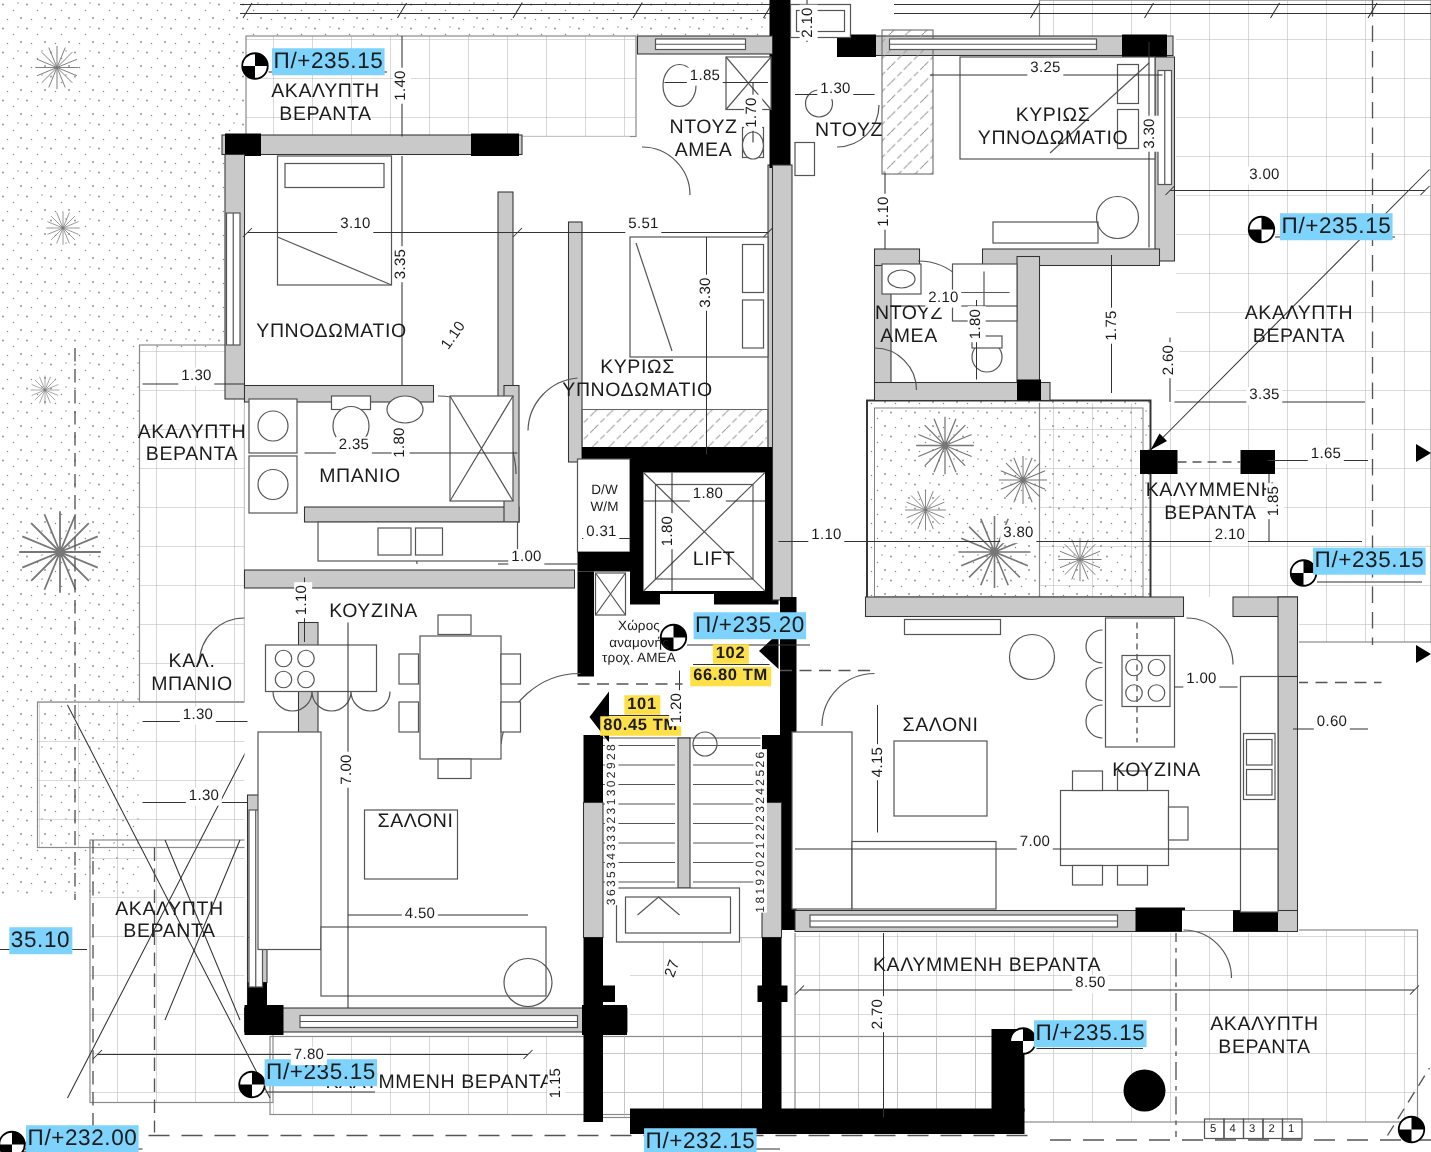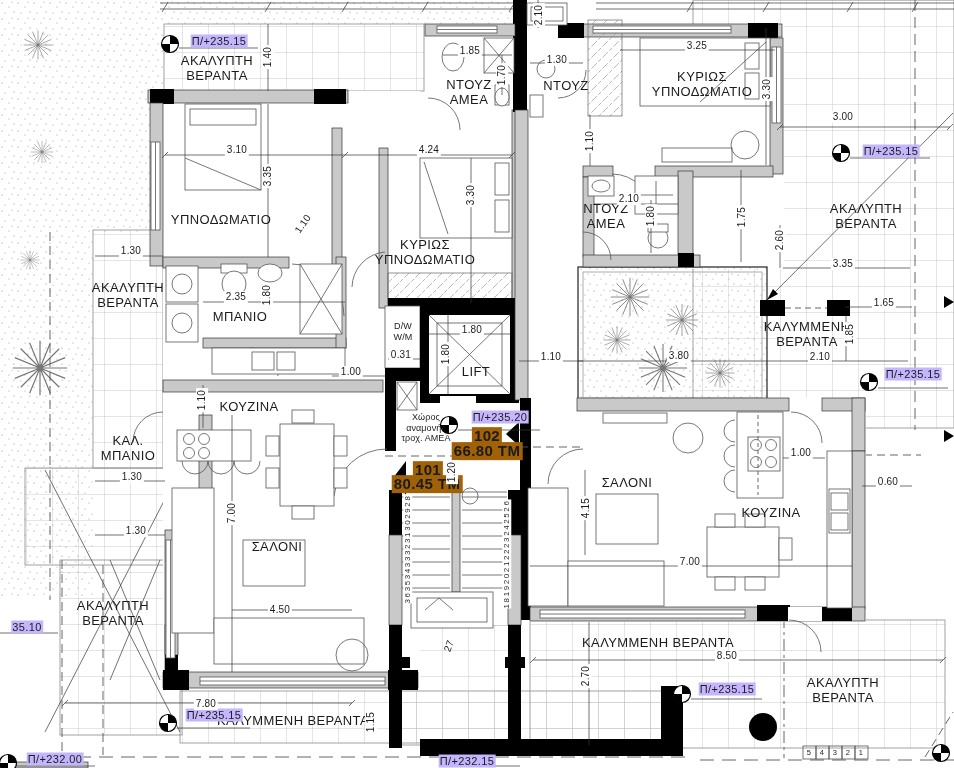--- a/index.html
+++ b/index.html
@@ -4,22 +4,22 @@
 <style>
   html,body{margin:0;padding:0;background:#fff}
   #plan{position:relative;width:954px;height:768px;background:#fff;overflow:hidden;
         font-family:"Liberation Sans",sans-serif}
   #plan svg{position:absolute;left:0;top:0}
   .lbl{position:absolute;transform:translate(-50%,-50%);white-space:pre-line;text-align:center;
        color:#1b1b1b;line-height:1.18;letter-spacing:.4px;pointer-events:none}
   .rm{font-size:13px}
   .sm{font-size:9px;letter-spacing:.1px}
   .dim{font-size:10px;letter-spacing:.2px;background:#fff;padding:0 2px}
-  .lvl{font-size:11px;background:#c4b5fd;padding:0 1px}
-  .apt{font-size:15px;font-weight:bold;background:#a16207;padding:0 2px}
+  .lvl{font-size:15px;background:#7dd3fc;padding:0 1px}
+  .apt{font-size:11px;font-weight:bold;background:#fde047;padding:0 2px}
   .v{transform:translate(-50%,-50%) rotate(-90deg)}
   .st{font-size:8px;letter-spacing:1.6px;color:#2a2a2a;background:#fff}
   .dig{font-size:7.5px}
   
   .w{fill:#c9c9c9;stroke:#333;stroke-width:.7}
   .b{fill:#000;stroke:none}
   .f{fill:#fff;stroke:#555;stroke-width:.8}
   .fn{fill:none;stroke:#555;stroke-width:.8}
   .dl{stroke:#333;stroke-width:.7;fill:none}
   .dash{stroke:#555;stroke-width:.9;fill:none}
@@ -468,21 +468,21 @@
 <span class="lbl lvl" style="left:467px;top:761px">Π/+232.15</span>
 
 <span class="lbl dim" style="left:470px;top:51px">1.85</span>
 <span class="lbl dim v" style="left:502px;top:75px">1.70</span>
 <span class="lbl dim v" style="left:539px;top:15px">2.10</span>
 <span class="lbl dim" style="left:557px;top:60px">1.30</span>
 <span class="lbl dim" style="left:697px;top:46px">3.25</span>
 <span class="lbl dim v" style="left:767px;top:89px">3.30</span>
 <span class="lbl dim" style="left:843px;top:117px">3.00</span>
 <span class="lbl dim" style="left:237px;top:150px">3.10</span>
-<span class="lbl dim" style="left:429px;top:150px">4.24</span>
+<span class="lbl dim" style="left:429px;top:150px">5.51</span>
 <span class="lbl dim v" style="left:268px;top:57px">1.40</span>
 <span class="lbl dim v" style="left:268px;top:176px">3.35</span>
 <span class="lbl dim v" style="left:471px;top:195px">3.30</span>
 <span class="lbl dim v" style="left:590px;top:141px">1.10</span>
 <span class="lbl dim" style="left:629px;top:199px">2.10</span>
 <span class="lbl dim v" style="left:651px;top:216px">1.80</span>
 <span class="lbl dim v" style="left:742px;top:217px">1.75</span>
 <span class="lbl dim v" style="left:780px;top:240px">2.60</span>
 <span class="lbl dim" style="left:843px;top:264px">3.35</span>
 <span class="lbl dim" style="left:131px;top:251px">1.30</span>

